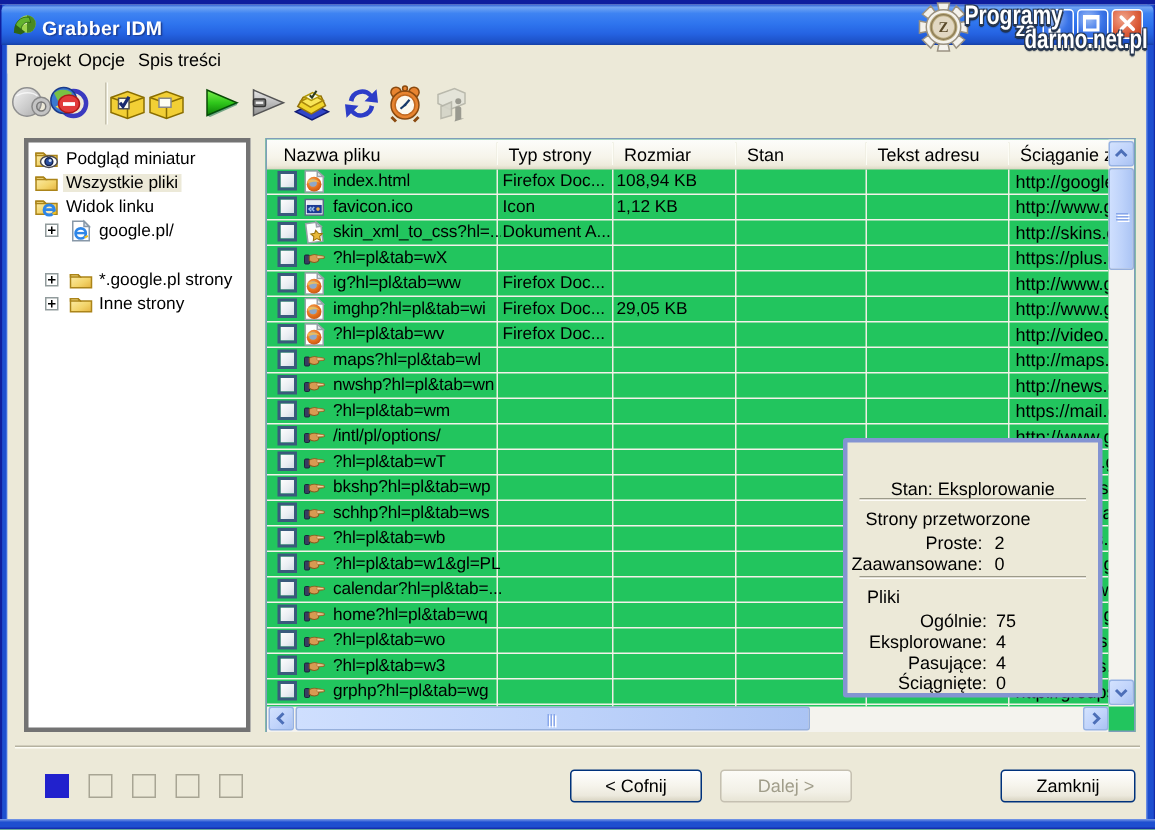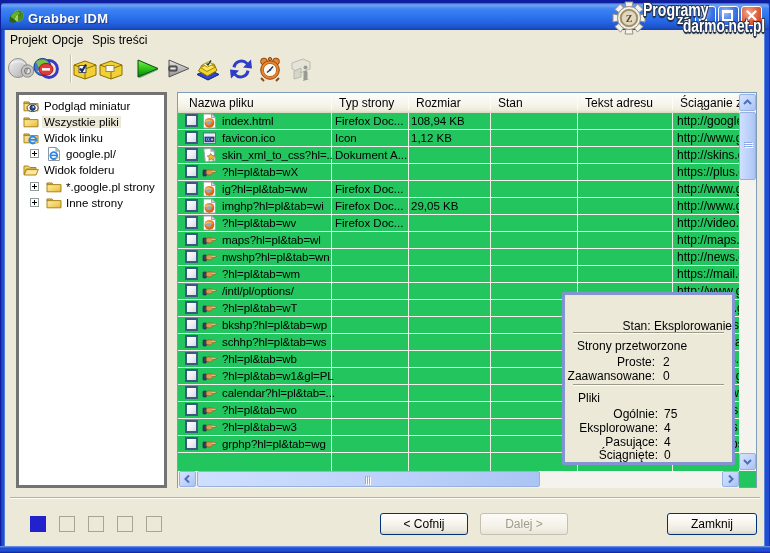--- a/index.html
+++ b/index.html
@@ -266,26 +266,20 @@
       </svg>
       <span class="lbl" style="left:25px">Widok linku</span>
     </div>
  <div class="ti" style="top:51px">
       <span class="exp" style="left:11px"></span>
       <svg style="left:27px;top:0" width="16" height="16">
         <use href="#iepage"></use>
       </svg>
       <span class="lbl" style="left:47px">google.pl/</span>
     </div>
- <div class="ti" style="top:67px">
-      <svg style="left:4px;top:0" width="16" height="16">
-        <use href="#folderopen"></use>
-      </svg>
-      <span class="lbl" style="left:25px">Widok folderu</span>
-    </div>
  <div class="ti" style="top:84px">
       <span class="exp" style="left:11px"></span>
       <svg style="left:27px;top:0" width="16" height="16">
         <use href="#folder"></use>
       </svg>
       <span class="lbl" style="left:47px">*.google.pl strony</span>
     </div>
  <div class="ti" style="top:100px">
       <span class="exp" style="left:11px"></span>
       <svg style="left:27px;top:0" width="16" height="16">
@@ -458,20 +452,28 @@
           <use href="#hand"></use>
         </svg>
         <span class="nm">calendar?hl=pl&amp;tab=...</span>
         <span class="ur">https://www.g</span>
       </div>
 <div class="tr">
         <span class="cb"></span>
         <svg class="ric">
           <use href="#hand"></use>
         </svg>
+        <span class="nm">home?hl=pl&amp;tab=wq</span>
+        <span class="ur">http://www.g</span>
+      </div>
+<div class="tr">
+        <span class="cb"></span>
+        <svg class="ric">
+          <use href="#hand"></use>
+        </svg>
         <span class="nm">?hl=pl&amp;tab=wo</span>
         <span class="ur">https://docs.g</span>
       </div>
 <div class="tr">
         <span class="cb"></span>
         <svg class="ric">
           <use href="#hand"></use>
         </svg>
         <span class="nm">?hl=pl&amp;tab=w3</span>
         <span class="ur">https://sites.g</span>
@@ -500,21 +502,21 @@
         <path d="M9 3.5 L5.5 7 L9 10.5" fill="none" stroke="#4d6fb8" stroke-width="2"></path>
       </svg></div>
 <div class="sb-thumb" style="left:19px;top:378px;width:343px;height:16px">
       <div style="position:absolute;left:167px;top:4px;width:1px;height:8px;background:#89a7ea;box-shadow:2px 0 0 #89a7ea,4px 0 0 #89a7ea,1px 1px 0 #fff,3px 1px 0 #fff,5px 1px 0 #fff"></div>
     </div>
 <div class="sb-btn" style="left:544px;top:378px;width:17px;height:16px"><svg width="15" height="14" viewBox="0 0 15 14">
         <path d="M6 3.5 L9.5 7 L6 10.5" fill="none" stroke="#4d6fb8" stroke-width="2"></path>
       </svg></div>
 </div>
 <div class="abs" id="dlg" style="z-index:50">
- <div class="dl" style="left:0;top:24px;width:167px;text-align:right">Stan: Eksplorowanie</div>
+ <div class="dl" style="left:0;top:24px;width:167px;text-align:center">Stan: Eksplorowanie</div>
  <div class="dsep" style="top:37px"></div>
  <div class="dl" style="left:12px;top:44px">Strony przetworzone</div>
  <div class="dr" style="left:0;top:60px;width:90px">Proste:</div>
     <div class="dl" style="left:98px;top:60px">2</div>
  <div class="dr" style="left:0;top:74px;width:90px">Zaawansowane:</div>
     <div class="dl" style="left:98px;top:74px">0</div>
  <div class="dsep" style="top:89px"></div>
  <div class="dl" style="left:13px;top:96px">Pliki</div>
  <div class="dr" style="left:0;top:112px;width:93px">Ogólnie:</div>
     <div class="dl" style="left:99px;top:112px">75</div>

